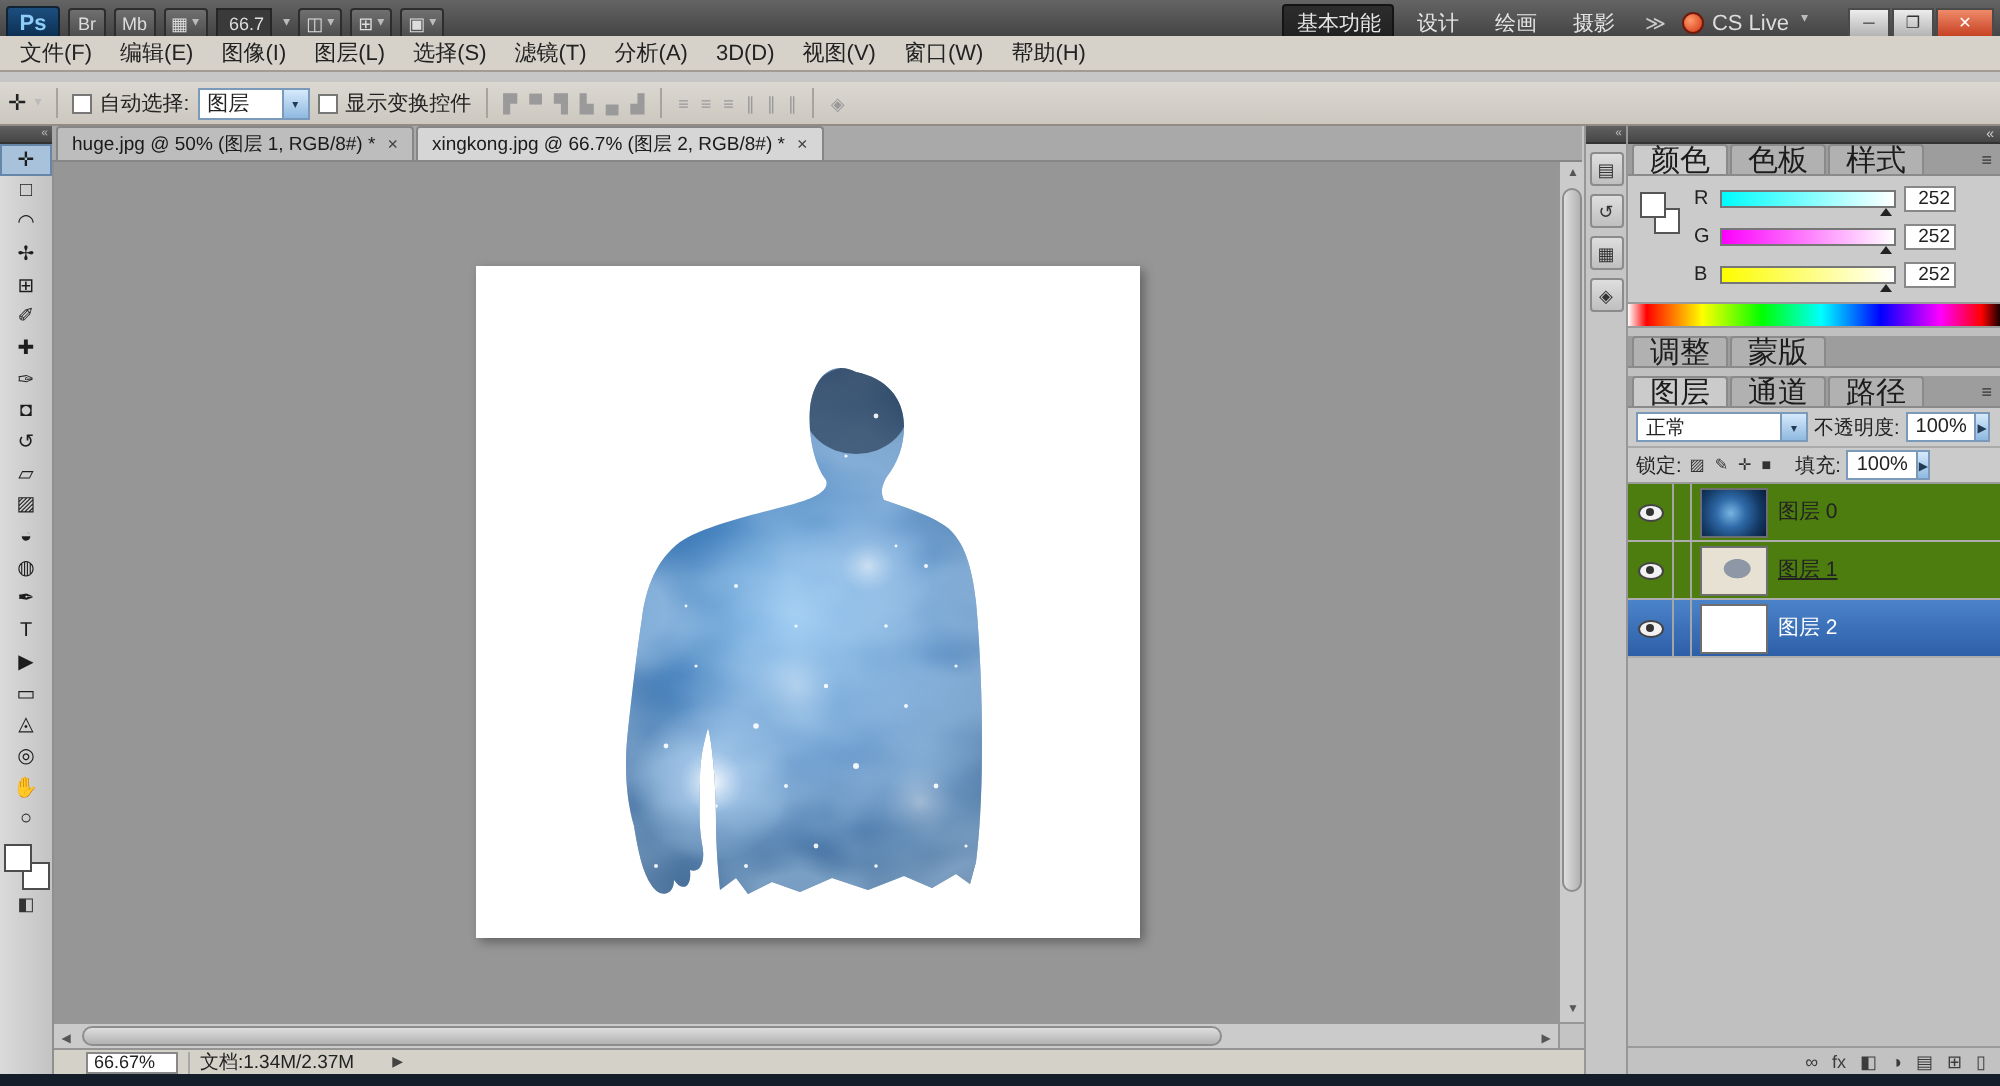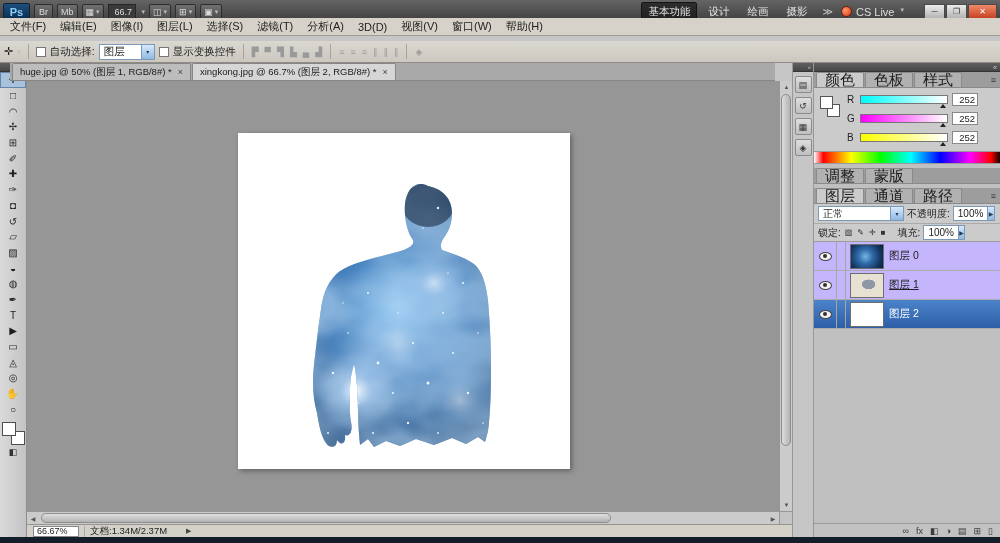--- a/index.html
+++ b/index.html
@@ -41,33 +41,33 @@
   .strip-head{height:9px;background:linear-gradient(#606060,#464646);border-bottom:1px solid #333;display:flex;align-items:center;justify-content:flex-end;color:#bbb;font-size:6px;padding-right:2px}
   .tool-btn{width:26px;height:15.7px;display:flex;align-items:center;justify-content:center;font-size:10px;color:#1d1d1d}
   .tool-btn.active{background:#a9c2dc;border:1px solid #6586a8}
   .swatches{position:relative;width:23px;height:23px;margin:5px auto 0}
   .swatch{position:absolute;width:14px;height:14px;border:1px solid #4d4d4d;background:#fff}
   .swatch.fg{left:0;top:0;z-index:2;box-shadow:0 0 0 1px #fff inset}
   .swatch.bg{right:0;bottom:0}
   .tool-extra{width:26px;height:14px;display:flex;align-items:center;justify-content:center;font-size:9px;color:#333}
 
   
-  #tabsbar{position:absolute;left:10px;top:63px;width:765px;height:18px;background:#a9a9a9;border-bottom:1px solid #868686;display:flex;align-items:flex-end;padding-left:2px}
+  #tabsbar{position:absolute;left:26px;top:63px;width:765px;height:18px;background:#a9a9a9;border-bottom:1px solid #868686;display:flex;align-items:flex-end;padding-left:2px}
   .doc-tab{height:17px;display:flex;align-items:center;gap:6px;padding:0 7px;font-size:9.5px;color:#1a1a1a;background:#bdbdbd;border:1px solid #868686;border-bottom:none;border-radius:2px 2px 0 0;margin-right:1px;white-space:nowrap}
   .doc-tab.active{background:#d6d6d6}
   .tab-close{font-size:9px;color:#444}
   #canvas{position:absolute;left:27px;top:81px;width:752px;height:430px;background:#969696;overflow:hidden}
   #docpage{position:absolute;left:211px;top:52px;width:332px;height:336px;background:#ffffff;box-shadow:2px 2px 5px rgba(0,0,0,.35)}
   #vscroll{position:absolute;left:779px;top:81px;width:13px;height:430px;background:#cbcbcb;border-left:1px solid #979797}
   .vthumb{position:absolute;left:1px;top:13px;width:10px;height:352px;background:linear-gradient(90deg,#dedede,#b2b2b2);border:1px solid #8d8d8d;border-radius:5px}
   .scroll-arrow{position:absolute;width:13px;height:12px;display:flex;align-items:center;justify-content:center;font-size:6px;color:#555}
   #hscroll{position:absolute;left:27px;top:511px;width:752px;height:13px;background:#cbcbcb;border-top:1px solid #979797}
   .hthumb{position:absolute;left:14px;top:1px;width:570px;height:10px;background:linear-gradient(#dedede,#b2b2b2);border:1px solid #8d8d8d;border-radius:5px}
   #scorner{position:absolute;left:779px;top:511px;width:13px;height:13px;background:#c4c4c4;border-left:1px solid #979797;border-top:1px solid #979797}
-  #statusbar{position:absolute;left:27px;top:524px;width:765px;height:13px;background:#d4d1c9;border-top:1px solid #949494;display:flex;align-items:center;gap:5px;padding:0 6px;font-size:9.5px}
+  #statusbar{position:absolute;left:27px;top:524px;width:765px;height:13px;background:#d4d1c9;border-top:1px solid #949494;display:flex;align-items:center;gap:5px;padding:0 16px;font-size:9.5px}
   .status-zoom{width:46px;height:11px;background:#fff;border:1px solid #888;font-size:9px;display:flex;align-items:center;padding-left:3px}
   .status-sep{width:1px;height:11px;background:#a8a8a8}
   .status-expand{font-size:7px;color:#444;margin-left:14px}
 
   
   #dock{position:absolute;left:792px;top:63px;width:21px;height:480px;background:#c6c6c6;border-left:1px solid #979797}
   .dock-icon{width:17px;height:17px;margin:4px auto 0;background:linear-gradient(#dedede,#bfbfbf);border:1px solid #8b8b8b;border-radius:2px;display:flex;align-items:center;justify-content:center;font-size:9px;color:#333}
 
   
   #panels{position:absolute;left:813px;top:63px;width:187px;height:480px;background:#c0c0c0;border-left:1px solid #979797}
@@ -85,21 +85,21 @@
   .sl-bar.g{background:linear-gradient(90deg,#fc00fc,#ffffff)}
   .sl-bar.b{background:linear-gradient(90deg,#fcfc00,#ffffff)}
   .sl-thumb{position:absolute;right:1px;top:8px;width:0;height:0;border-left:3px solid transparent;border-right:3px solid transparent;border-bottom:4px solid #222}
   .sl-value{width:26px;height:13px;background:#fff;border:1px solid #888;font-size:9.5px;display:flex;align-items:center;justify-content:flex-end;padding-right:2px}
   #color-ramp{height:12px;background:linear-gradient(90deg,#ffffff 0%,#ff0000 5%,#ffff00 20%,#00ff00 36%,#00ffff 52%,#0000ff 68%,#ff00ff 84%,#ff0000 95%,#1a0000 100%);border-bottom:1px solid #9a9a9a}
   .panel-gap{height:4px;background:#c0c0c0}
   #blend-row{height:20px;display:flex;align-items:center;gap:3px;padding:0 4px;background:#cbcbcb;border-bottom:1px solid #aaa;font-size:10px}
   #lock-row{height:18px;display:flex;align-items:center;gap:3px;padding:0 4px;background:#cbcbcb;border-bottom:1px solid #9a9a9a;font-size:10px}
   .lock-ic{font-size:8px;color:#333;padding:0 1px}
   #layers-list{background:#c4c4c4}
-  .layer-row{height:29px;display:flex;align-items:stretch;border-bottom:1px solid #adadad;background:#c4b5fd}
+  .layer-row{height:29px;display:flex;align-items:stretch;border-bottom:1px solid #adadad;background:#4d7c0f}
   .layer-row.selected{background:linear-gradient(#4b83c9,#2d5fa8);color:#fff}
   .eye-cell{width:23px;border-right:1px solid #a5a5a5;display:flex;align-items:center;justify-content:center}
   .eye{width:13px;height:9px;background:#f2f2f2;border:1px solid #444;border-radius:50%;position:relative}
   .eye::after{content:"";position:absolute;left:3.5px;top:1.5px;width:4px;height:4px;border-radius:50%;background:#333}
   .link-cell{width:9px;border-right:1px solid #a5a5a5}
   .thumb{width:34px;height:25px;margin:2px 5px 2px 4px;border:1px solid #6e6e6e;background:#fff;align-self:center}
   .thumb.galaxy{background:radial-gradient(circle at 45% 50%,#79b4e4 0%,#2f6aa8 35%,#143a66 70%,#0a1d3a 100%)}
   .thumb.figure{background:radial-gradient(ellipse at 55% 45%,#8d97a6 0%,#8d97a6 26%,rgba(0,0,0,0) 28%),#e7e1d3}
   .layer-name{font-size:10.5px;align-self:center;white-space:nowrap}
   .layer-name.underline{text-decoration:underline}

